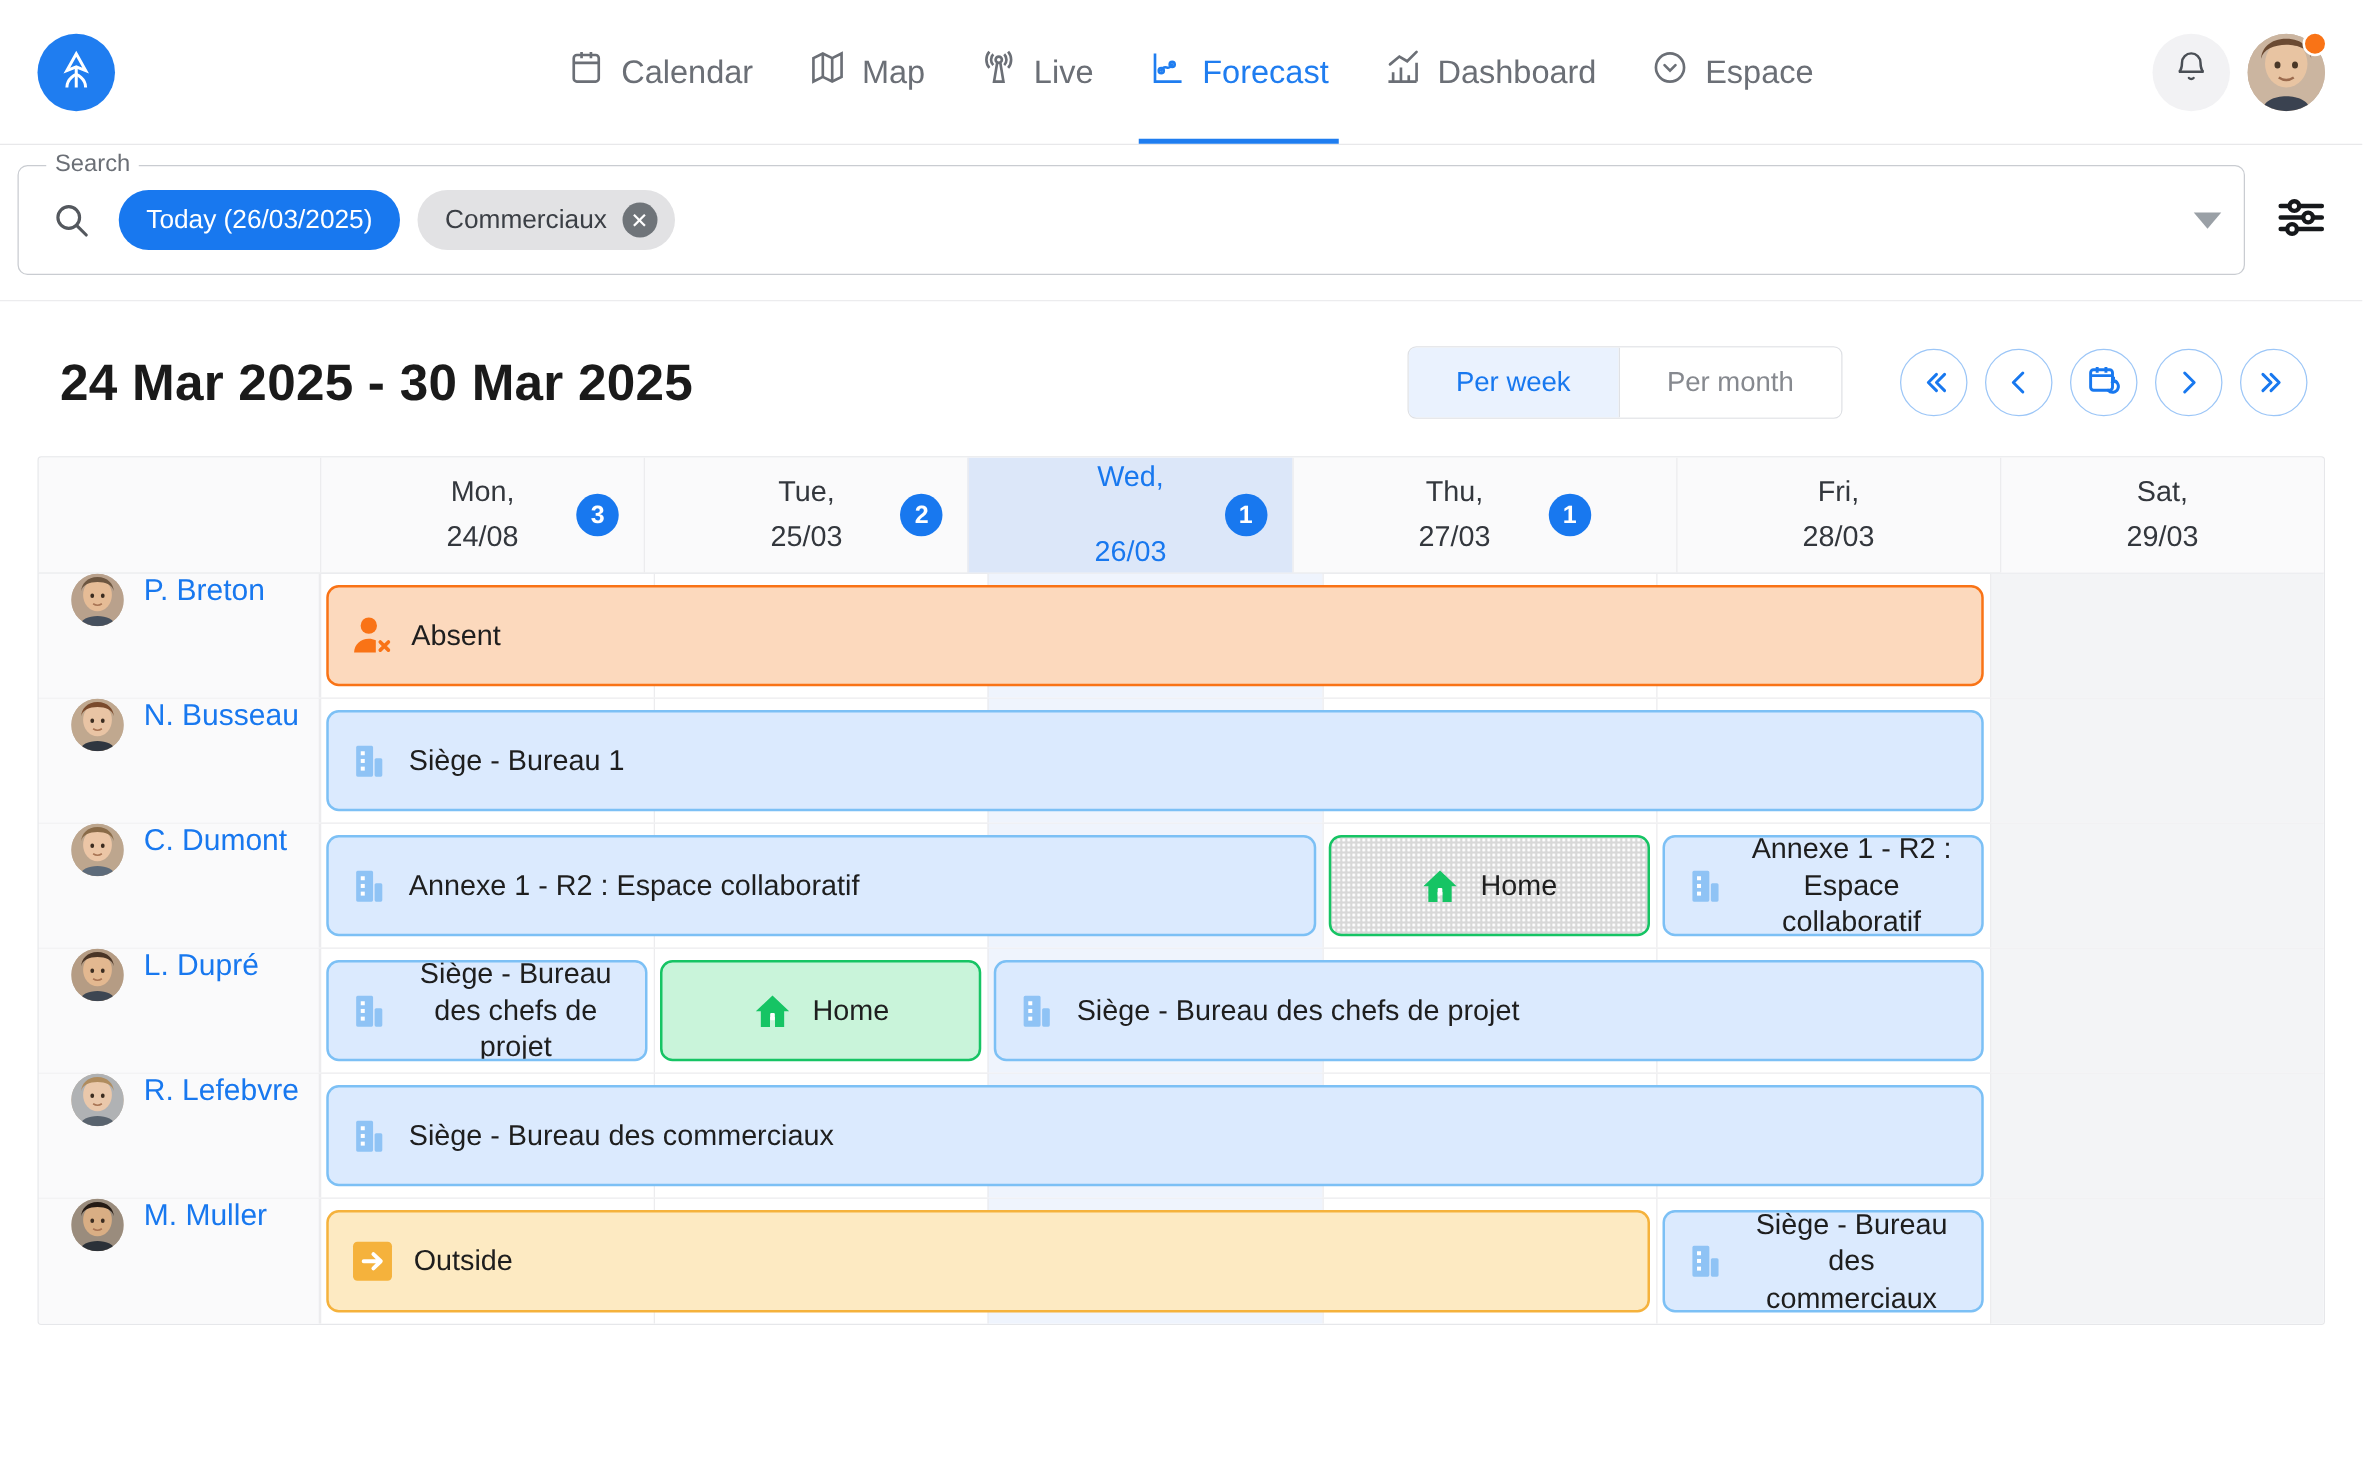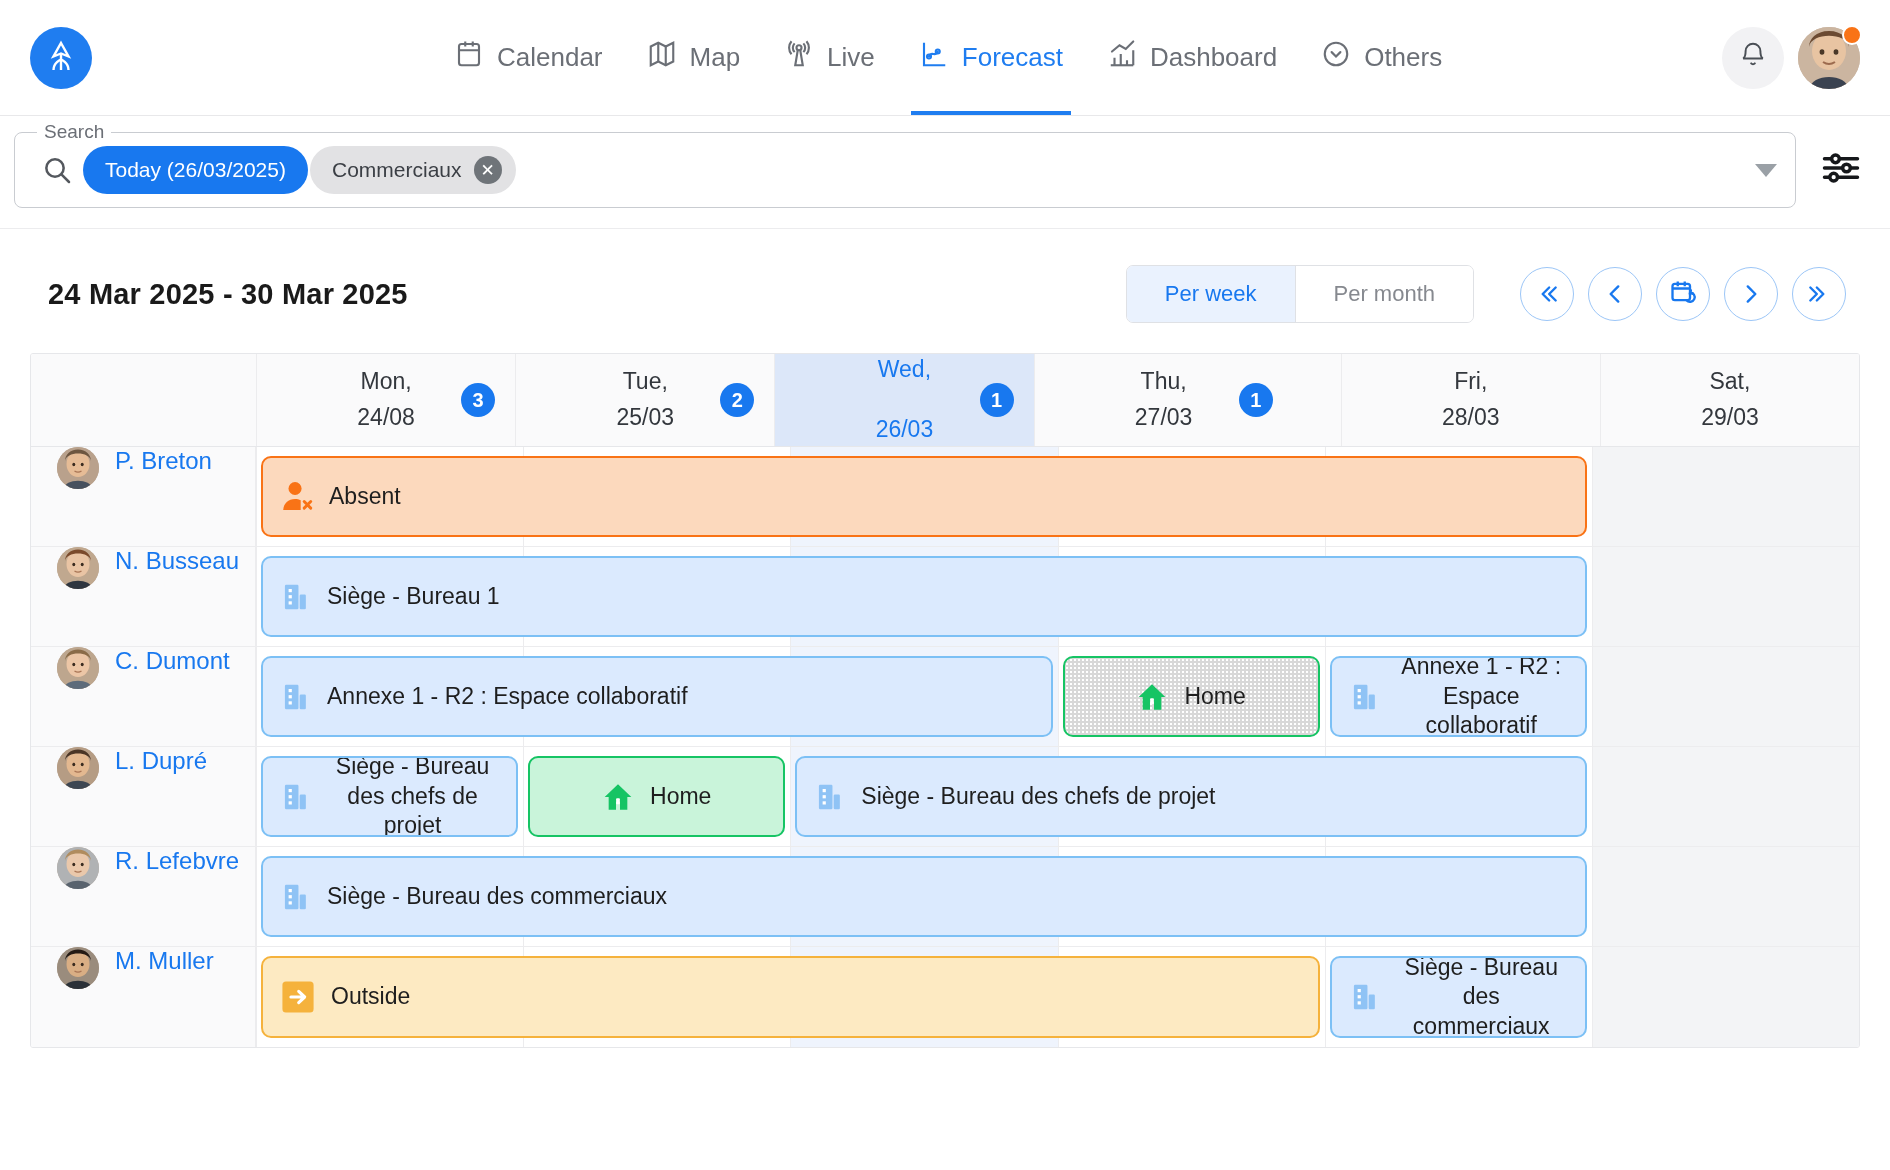--- a/index.html
+++ b/index.html
@@ -75,24 +75,24 @@
   .searchzone {
     padding: 16px 26px 20px 14px;
     display: flex; align-items: center; gap: 22px;
     border-bottom: 1px solid #ececee;
   }
   .search-field {
     position: relative;
     flex: 1;
     border: 1px solid #c9ccd1;
     border-radius: 8px;
-    height: 76px;
+    height: 88px;
     display: flex; align-items: center;
     padding: 0 18px;
-    gap: 2px;
+    gap: 14px;
   }
   .search-legend {
     position: absolute; top: -12px; left: 22px;
     background: #fff; padding: 0 7px;
     font-size: 19px; color: #6b6f76;
   }
   .chip {
     height: 48px; border-radius: 24px;
     display: flex; align-items: center;
     padding: 5px 22px;
@@ -115,21 +115,21 @@
     border-top: 13px solid #9aa0a6;
     cursor: pointer;
   }
   .filter-btn { flex: none; cursor: pointer; display:flex; align-items:center; }
 
   
   .toolbar {
     display: flex; align-items: center;
     padding: 36px 44px 30px 48px;
   }
-  .range-title { font-size: 29px; font-weight: bold; color: #1a1a1a; letter-spacing: .2px; }
+  .range-title { font-size: 41px; font-weight: bold; color: #1a1a1a; letter-spacing: .2px; }
   .toolbar-right { margin-left: auto; display: flex; align-items: center; gap: 22px; }
   .segmented {
     display: flex;
     border: 1px solid #dfe1e5;
     border-radius: 7px;
     overflow: hidden;
     height: 58px;
   }
   .seg {
     display: flex; align-items: center; justify-content: center;
@@ -296,21 +296,21 @@
       </span>
       <span>Dashboard</span>
     </div>
     <div class="nav-item">
       <span class="icon">
         <svg width="30" height="30" viewBox="0 0 24 24" fill="none" stroke="currentColor" stroke-width="1.7">
           <circle cx="12" cy="12" r="9"></circle>
             <path d="M8.5 10.5l3.5 3.5 3.5-3.5" stroke-linecap="round"></path>
         </svg>
       </span>
-      <span>Others</span>
+      <span>Espace</span>
     </div>
   </div>
 
   <div class="nav-right">
     <div class="bell-wrap">
       <span>
         <svg width="30" height="32" viewBox="0 0 24 26" fill="none" stroke="#4a4f55" stroke-width="1.6">
           <path d="M12 3a6 6 0 0 0-6 6c0 5-2 6-2 6h16s-2-1-2-6a6 6 0 0 0-6-6z"></path>
           <path d="M10.5 19a2 2 0 0 0 3 0" stroke-linecap="round"></path>
         </svg>

